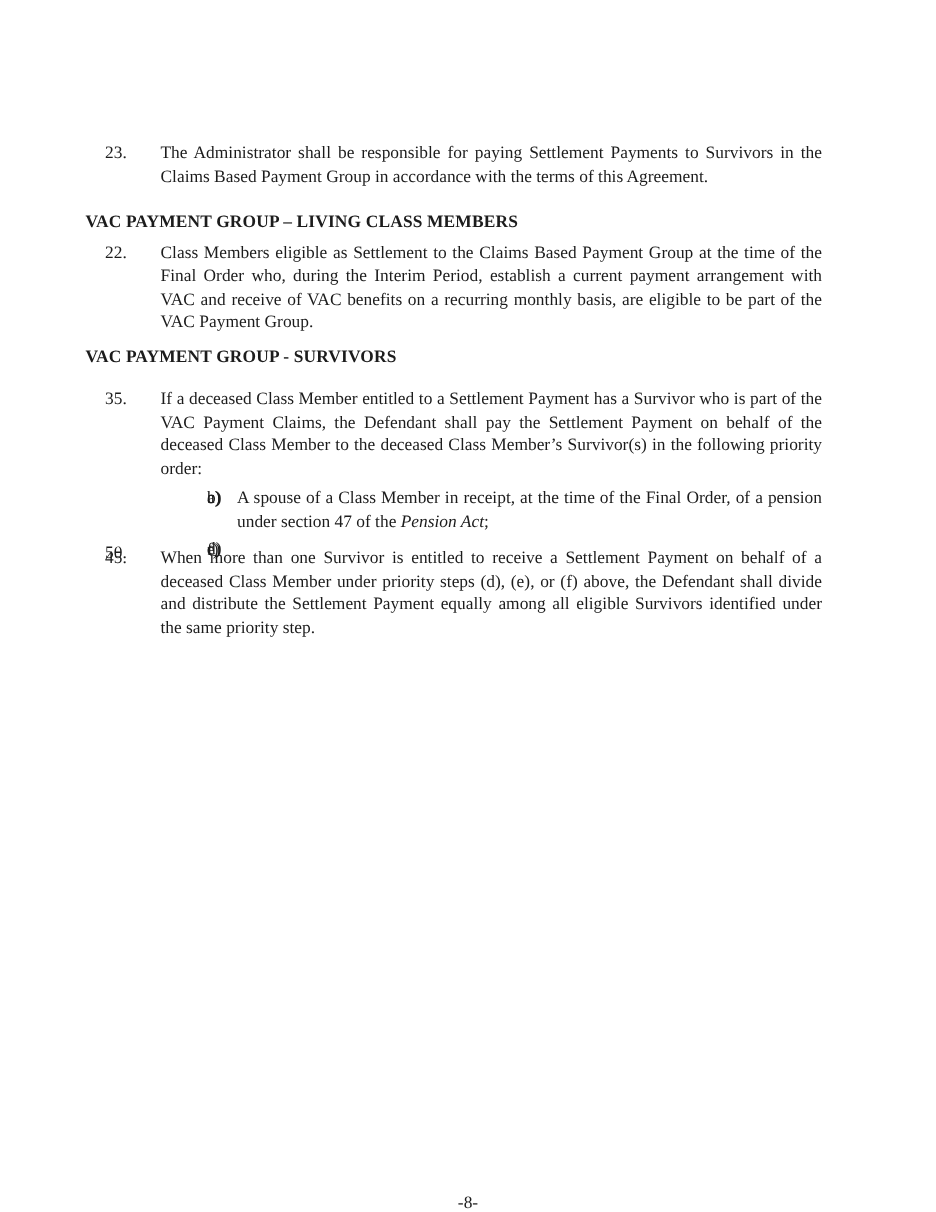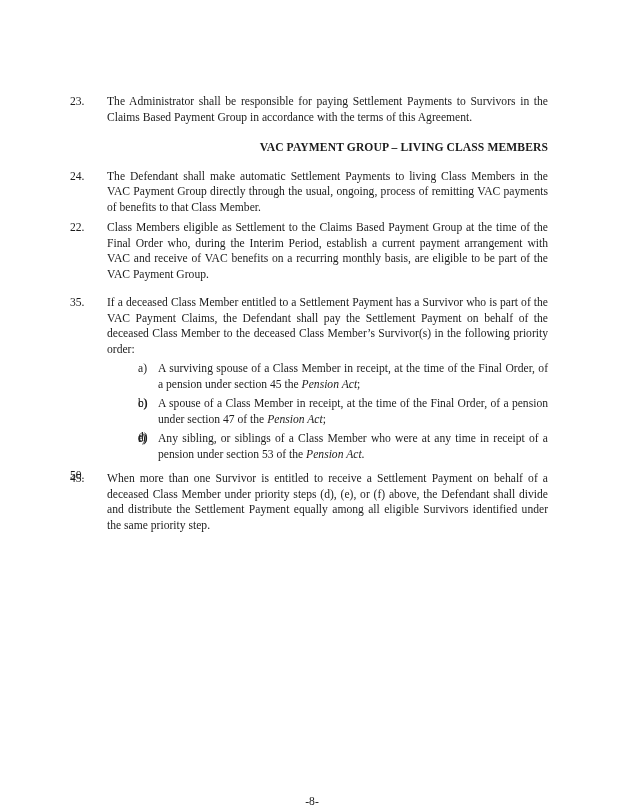--- a/index.html
+++ b/index.html
@@ -31,21 +31,21 @@
     text-align: justify;
   }
   .pnum {
     position: absolute;
     left: 13px;
     top: 0;
     text-align: left;
   }
   .heading {
     font-weight: bold;
-    text-align: right;
+    text-align: left;
     letter-spacing: 0.1px;
   }
   .plist {
     margin: 0;
     padding: 0;
     list-style: none;
   }
   .li {
     position: relative;
     padding-left: 101px;
@@ -71,57 +71,52 @@
 <div class="page">
   <div class="content">
 
     <div class="para">
       <span class="pnum">23.</span>
       <div>The Administrator shall be responsible for paying Settlement Payments to Survivors in the Claims Based Payment Group in accordance with the terms of this Agreement.</div>
     </div>
 
     <div class="heading" style="margin-top:15px">VAC PAYMENT GROUP – LIVING CLASS MEMBERS</div>
 
-    <div class="para" style="margin-top:13px">
-      <span class="pnum">24.</span>
-      <div>The Defendant shall make automatic Settlement Payments to living Class Members in the VAC Payment Group directly through the usual, ongoing, process of remitting VAC payments of benefits to that Class Member.</div>
-    </div>
 
     <div class="para" style="margin-top:5px">
       <span class="pnum">22.</span>
       <div>Class Members eligible as Settlement to the Claims Based Payment Group at the time of the Final Order who, during the Interim Period, establish a current payment arrangement with VAC and receive of VAC benefits on a recurring monthly basis, are eligible to be part of the VAC Payment Group.</div>
     </div>
 
+    <div class="heading" style="margin-top:7px">VAC PAYMENT GROUP - SURVIVORS</div>
 
     <div class="para" style="margin-top:13px">
       <span class="pnum">35.</span>
       <div>If a deceased Class Member entitled to a Settlement Payment has a Survivor who is part of the VAC Payment Claims, the Defendant shall pay the Settlement Payment on behalf of the deceased Class Member to the deceased Class Member’s Survivor(s) in the following priority order:</div>
     </div>
 
     <ul class="plist">
       <li class="li" style="margin-top:4px">
         <span class="li-letter">a)</span>
-        <span>A surviving spouse of a Class Member in receipt, at the time of the Final Order, of a pension under section 45 the <i>Pension Act</i>;</span>
       </li>
       <li class="li" style="margin-top:4px">
         <span class="li-letter">b)</span>
       </li>
       <li class="li" style="margin-top:3px">
         <span class="li-letter">c)</span>
         <span>A spouse of a Class Member in receipt, at the time of the Final Order, of a pension under section 47 of the <i>Pension Act</i>;</span>
       </li>
       <li class="li" style="margin-top:3px">
         <span class="li-letter">d)</span>
       </li>
       <li class="li" style="margin-top:4px">
         <span class="li-letter">e)</span>
       </li>
       <li class="li" style="margin-top:4px">
         <span class="li-letter">f)</span>
-        <span>Any sibling, or siblings of a Class Member who were at any time in receipt of a pension under section 53 of the <i>Pension Act</i>.</span>
       </li>
     </ul>
 
     <div class="para" style="margin-top:6px">
       <span class="pnum">50.</span>
     </div>
 
     <div class="para" style="margin-top:9px">
       <span class="pnum">45.</span>
       <div>When more than one Survivor is entitled to receive a Settlement Payment on behalf of a deceased Class Member under priority steps (d), (e), or (f) above, the Defendant shall divide and distribute the Settlement Payment equally among all eligible Survivors identified under the same priority step.</div>

